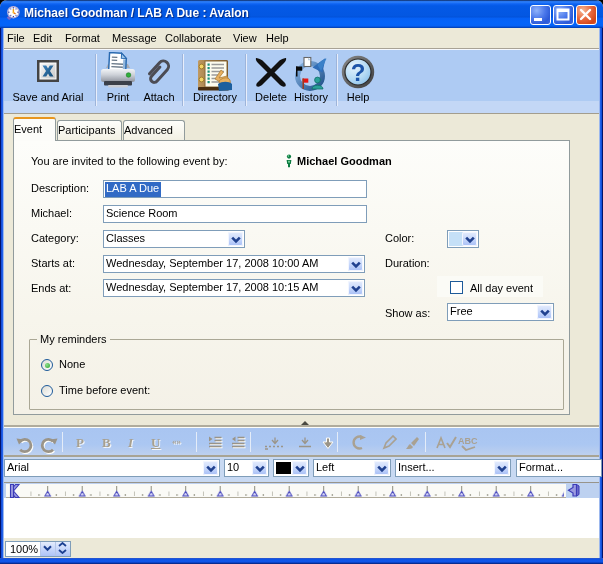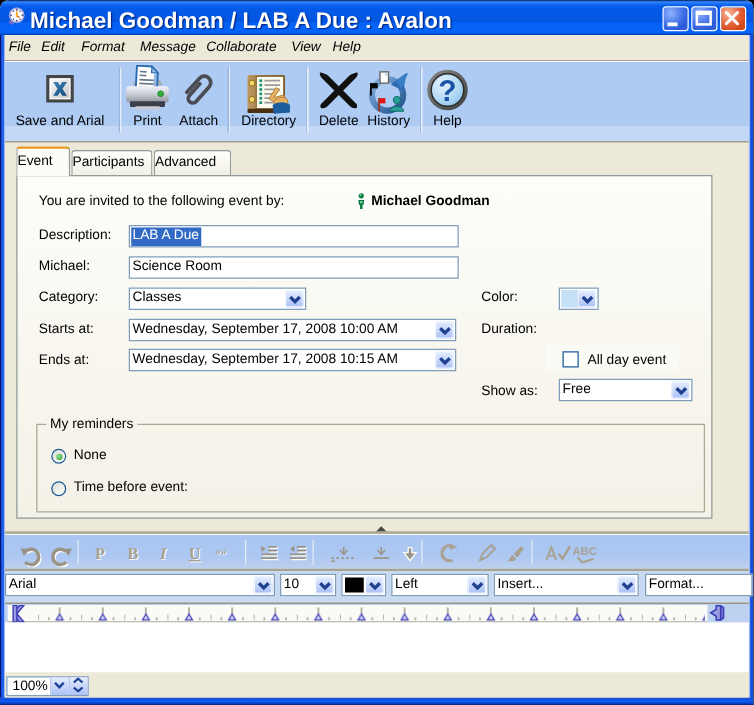--- a/index.html
+++ b/index.html
@@ -1,33 +1,33 @@
 <!DOCTYPE html>
 <html><head>
 <meta charset="utf-8">
 <style>
 html,body{margin:0;padding:0;background:#000;}
 #w{position:relative;width:603px;height:564px;overflow:hidden;background:#000;font-family:"Liberation Sans",sans-serif;}
 #frame{position:absolute;left:0;top:0;width:603px;height:564px;border-radius:7px 7px 0 0;overflow:hidden;background:#ece9d8;}
 
 #title{position:absolute;left:0;top:0;width:603px;height:28px;
 background:linear-gradient(180deg,#0b1d42 0%,#2470e8 4%,#2e80fa 7%,#0e63f2 14%,#0459e6 21%,#0357e2 57%,#0251d8 61%,#0560f5 64%,#0464fa 82%,#0562f5 93%,#0347c8 97%,#0341b0 100%);}
-#title .txt{position:absolute;left:24px;top:6px;color:#fff;font-size:18px;font-weight:bold;text-shadow:1px 1px 1px rgba(0,20,90,.75);white-space:nowrap;}
+#title .txt{position:absolute;left:24px;top:6px;color:#fff;font-size:12px;font-weight:bold;text-shadow:1px 1px 1px rgba(0,20,90,.75);white-space:nowrap;}
 .tbtn{position:absolute;top:5px;width:21px;height:20px;border:1px solid #fff;border-radius:3px;box-sizing:border-box;}
 #bmin{left:530px;background:radial-gradient(circle at 30% 25%,#8fb2fa 0%,#4a77ea 45%,#2c5ad8 75%,#3e68e0 100%);}
 #bmax{left:553px;background:radial-gradient(circle at 30% 25%,#8fb2fa 0%,#4a77ea 45%,#2c5ad8 75%,#3e68e0 100%);}
 #bclose{left:576px;background:radial-gradient(circle at 30% 25%,#f6b896 0%,#e8693f 45%,#d24517 80%,#dd5c2e 100%);}
 
 .brd{position:absolute;top:28px;bottom:0;width:4px;}
 #brdL{left:0;background:linear-gradient(90deg,#03126b 0 1px,#1550da 1px 2px,#2160ea 2px 3px,#9cb8ee 3px 4px);}
 #brdR{right:0;background:linear-gradient(90deg,#9cb8ee 0 1px,#2160ea 1px 2px,#1550da 2px 3px,#03126b 3px 4px);}
 #brdB{position:absolute;left:0;bottom:0;width:603px;height:6px;background:linear-gradient(180deg,#2e56c8 0%,#0e52e4 25%,#1059ee 55%,#0a3ec0 80%,#051f70 100%);}
 
 #menubar{position:absolute;left:4px;top:28px;width:595px;height:20px;background:#ece9d8;font-size:11px;color:#000;}
-#menubar span{position:absolute;top:4px;font-style:italic;}
+#menubar span{position:absolute;top:4px;}
 
 #toolbar{position:absolute;left:4px;top:48px;width:595px;height:66px;
 background:linear-gradient(180deg,#a8a295 0 1px,#f6f8fd 1px 2px,#aecbf3 2px 53px,#c3d7f6 53px 65px,#a39d8e 65px 66px);}
 .tsep{position:absolute;top:6px;height:52px;width:2px;background:linear-gradient(90deg,#9db4da 0 1px,#e8eefb 1px 2px);}
 .titem{position:absolute;top:5px;text-align:center;font-size:11px;color:#000;}
 .titem .lbl{position:absolute;top:38px;left:50%;transform:translateX(-50%);white-space:nowrap;}
 .ticon{position:absolute;top:0;left:50%;transform:translateX(-50%);}
 
 .tab{position:absolute;box-sizing:border-box;background:linear-gradient(180deg,#fefefb 0%,#f2f0e4 100%);border:1px solid #919b9c;border-bottom:none;border-radius:3px 3px 0 0;font-size:11px;text-align:left;color:#000;}
 #tab1{left:13px;top:117px;width:43px;height:24px;background:#fcfcf9;border-top:2px solid #e8961e;z-index:4;line-height:21px;}

